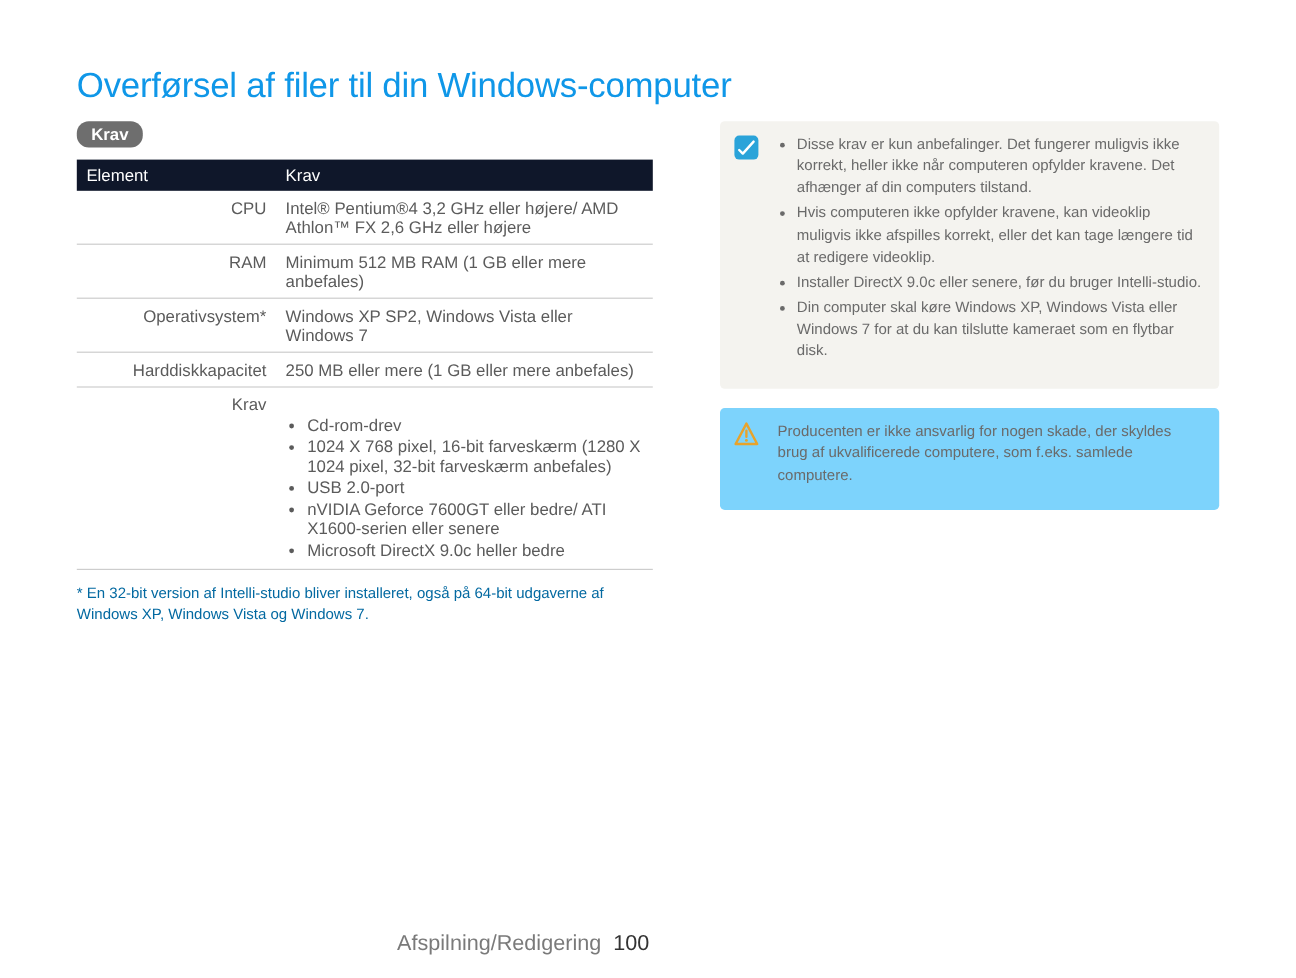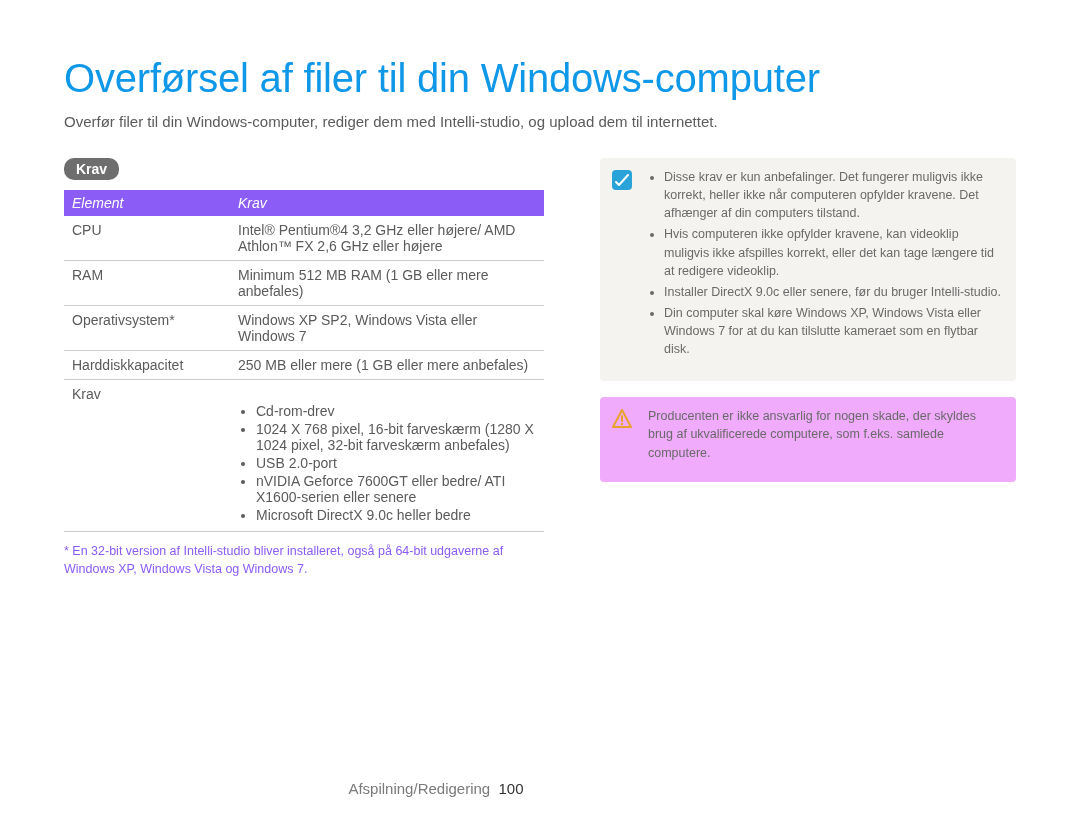--- a/index.html
+++ b/index.html
@@ -10,21 +10,21 @@
     background: #fff;
     width: 1080px;
     height: 815px;
     box-sizing: border-box;
   }
   .page {
     padding: 56px 64px 0 64px;
     box-sizing: border-box;
   }
   .title {
-    font-size: 40px;
+    font-size: 29px;
     font-weight: 300;
     color: #0f97e8;
     margin: 0 0 12px 0;
     letter-spacing: -0.2px;
   }
   .intro {
     font-size: 15px;
     color: #5b5b5b;
     margin: 0 0 28px 0;
     font-weight: 300;
@@ -50,62 +50,62 @@
     border-radius: 10px;
     margin-bottom: 10px;
   }
   table.req {
     width: 100%;
     border-collapse: collapse;
     font-size: 14px;
     color: #5b5b5b;
   }
   table.req th {
-    background: #8b5cf6;
+    background: #0f172a;
     color: #fff;
     font-weight: 300;
     text-align: left;
     padding: 5px 8px;
     font-size: 14px;
-    font-style: italic;
   }
   table.req td {
     border-bottom: 1px solid #cdcdcd;
     padding: 6px 8px;
     vertical-align: top;
     font-weight: 300;
   }
   table.req td:first-child {
     width: 150px;
     white-space: nowrap;
+    text-align: right;
   }
   table.req ul {
     margin: 17px 0 2px 0;
     padding-left: 18px;
   }
   table.req li {
     margin-bottom: 2px;
   }
   .footnote {
     font-size: 12.5px;
-    color: #8b5cf6;
+    color: #0369a1;
     margin-top: 10px;
     line-height: 1.45;
     font-weight: 300;
   }
   .notebox {
     display: flex;
     gap: 14px;
     padding: 10px 14px 20px 10px;
     border-radius: 4px;
     margin-bottom: 16px;
     background: #f4f3ef;
   }
   .notebox.warn {
-    background: #f0abfc;
+    background: #7dd3fc;
   }
   .notebox .icon {
     flex: none;
     width: 24px;
     height: 24px;
     display: flex;
     align-items: center;
     justify-content: center;
   }
   .notebox .content {
@@ -120,36 +120,35 @@
   }
   .notebox li {
     margin-bottom: 3px;
   }
   .page-footer {
     position: absolute;
     bottom: 18px;
     left: 0;
     width: 872px;
     text-align: center;
-    font-size: 15px;
+    font-size: 18px;
     color: #7a7a7a;
     font-weight: 300;
   }
   .page-footer .num {
     color: #333;
   }
 
   svg { display:block; }
 </style>
 </head>
 <body>
 
 <div class="page">
   <h1 class="title">Overførsel af filer til din Windows-computer</h1>
-  <p class="intro">Overfør filer til din Windows-computer, rediger dem med Intelli-studio, og upload dem til internettet.</p>
 
   <div class="columns">
     <div class="left">
       <span class="pill">Krav</span>
 
       <table class="req">
         <tbody>
             <tr>
           <th>Element</th>
           <th>Krav</th>

